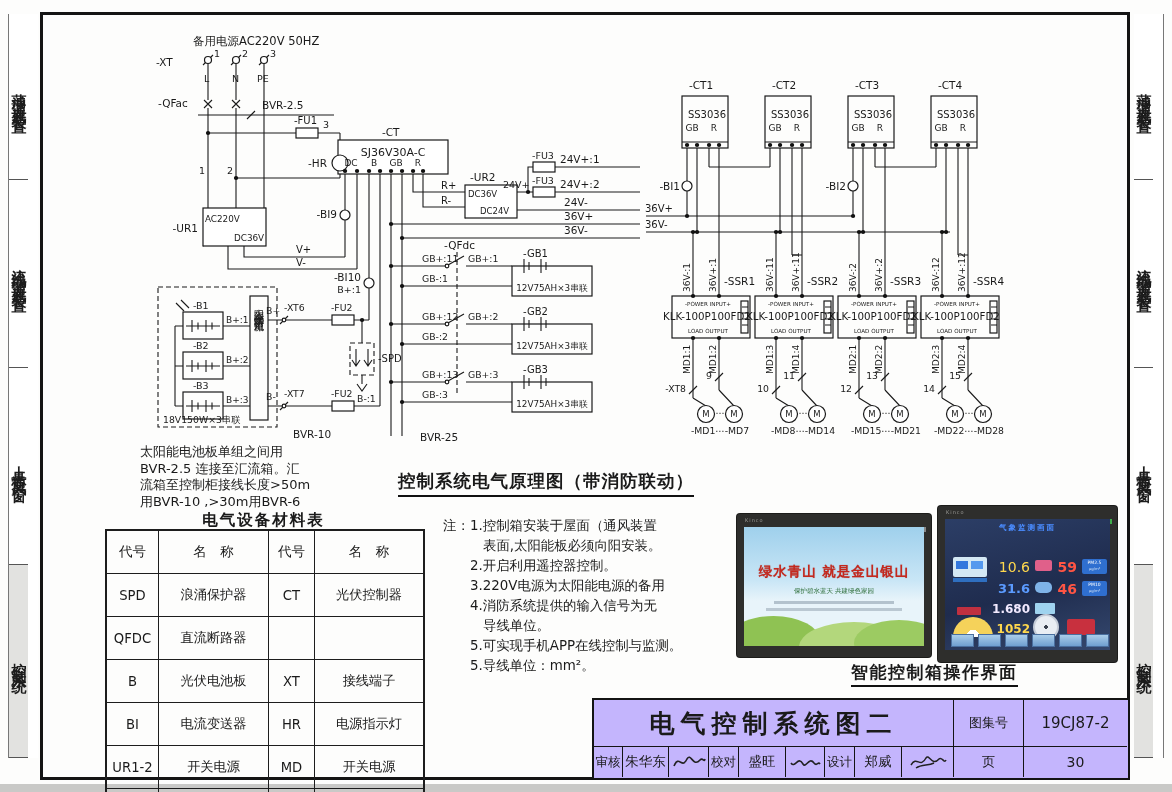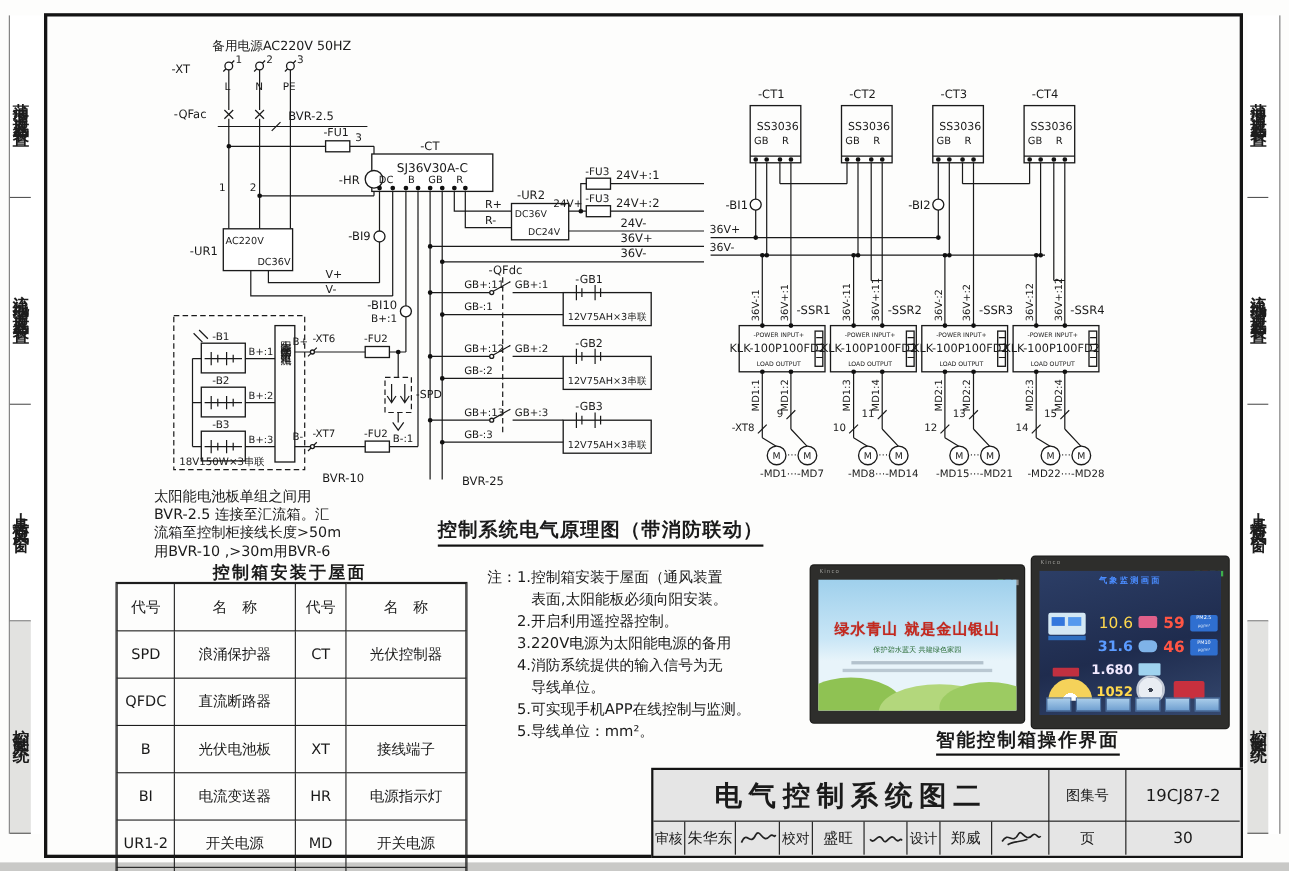--- a/index.html
+++ b/index.html
@@ -13,21 +13,21 @@
 .frame{position:absolute;left:40px;top:12px;width:1090px;height:768px;border:3px solid #141414}
 svg text{font-family:"DejaVu Sans","Liberation Sans",sans-serif;fill:#1a1a1a}
 .heading{position:absolute;font-weight:bold;font-size:17.5px;border-bottom:2.2px solid #111;padding-bottom:2px;letter-spacing:1px;white-space:nowrap}
 .nl{font-size:13.4px;line-height:20px;white-space:nowrap}
 .cont{margin-left:13px}
 .sn{font-size:13px;line-height:16.5px;white-space:nowrap}
 .mt{border-collapse:collapse;table-layout:fixed}
 .mt td{border:1.5px solid #1d1d1d;text-align:center;font-size:13.2px;height:23px;padding:12px 2px;white-space:nowrap}
 .mt tr.hd td{height:26px;font-size:13.5px}
 .mtwrap{position:absolute;left:105px;top:529px;border:1px solid #1d1d1d}
-.tb{position:absolute;left:592px;top:698px;width:538px;height:82px;border:2.5px solid #141414;background:#e5e5e5}
+.tb{position:absolute;left:592px;top:698px;width:538px;height:82px;border:2.5px solid #141414;background:#c4b5fd}
 .tb .cell{position:absolute;display:flex;align-items:center;justify-content:center;border-right:1.6px solid #141414;font-size:12.5px;white-space:nowrap}
 .tb .r1{top:0;height:47px;border-bottom:1.6px solid #141414}
 .tb .r2{top:47px;height:30px}
 .bezel{position:absolute;background:#2e2e2c;border-radius:3px;box-shadow:0 0 0 1px #1c1c1a}
 .scr{position:absolute;overflow:hidden}
 .cap{position:absolute;font-weight:bold;font-size:17px;border-bottom:2.5px solid #111;letter-spacing:1.5px;padding-bottom:1px;white-space:nowrap}
 .th{width:23px;height:13px;background:linear-gradient(180deg,#aacdea,#6f9fd0);border:1px solid #4a6f9f}
 .bz-ic{width:5px;height:5px;display:inline-block;margin-left:2px}
 </style>
 </head>
@@ -316,21 +316,21 @@
     <div class="nl cont">表面,太阳能板必须向阳安装。</div>
     <div class="nl">2.开启利用遥控器控制。</div>
     <div class="nl">3.220V电源为太阳能电源的备用</div>
     <div class="nl">4.消防系统提供的输入信号为无</div>
     <div class="nl cont">导线单位。</div>
     <div class="nl">5.可实现手机APP在线控制与监测。</div>
     <div class="nl">5.导线单位：mm²。</div>
   </div>
 </div>
 
-<div class="abs" style="left:105px;top:510px;width:317px;text-align:center;font-weight:bold;font-size:15.5px;letter-spacing:2px">控制箱安装于屋面</div>
+<div class="abs" style="left:105px;top:510px;width:317px;text-align:center;font-weight:bold;font-size:15.5px;letter-spacing:2px">电气设备材料表</div>
 <div class="mtwrap">
   <table class="mt">
     <colgroup>
         <col style="width:52px">
         <col style="width:110px">
         <col style="width:46px">
         <col style="width:109px">
       </colgroup>
     <tbody>
         <tr class="hd">

